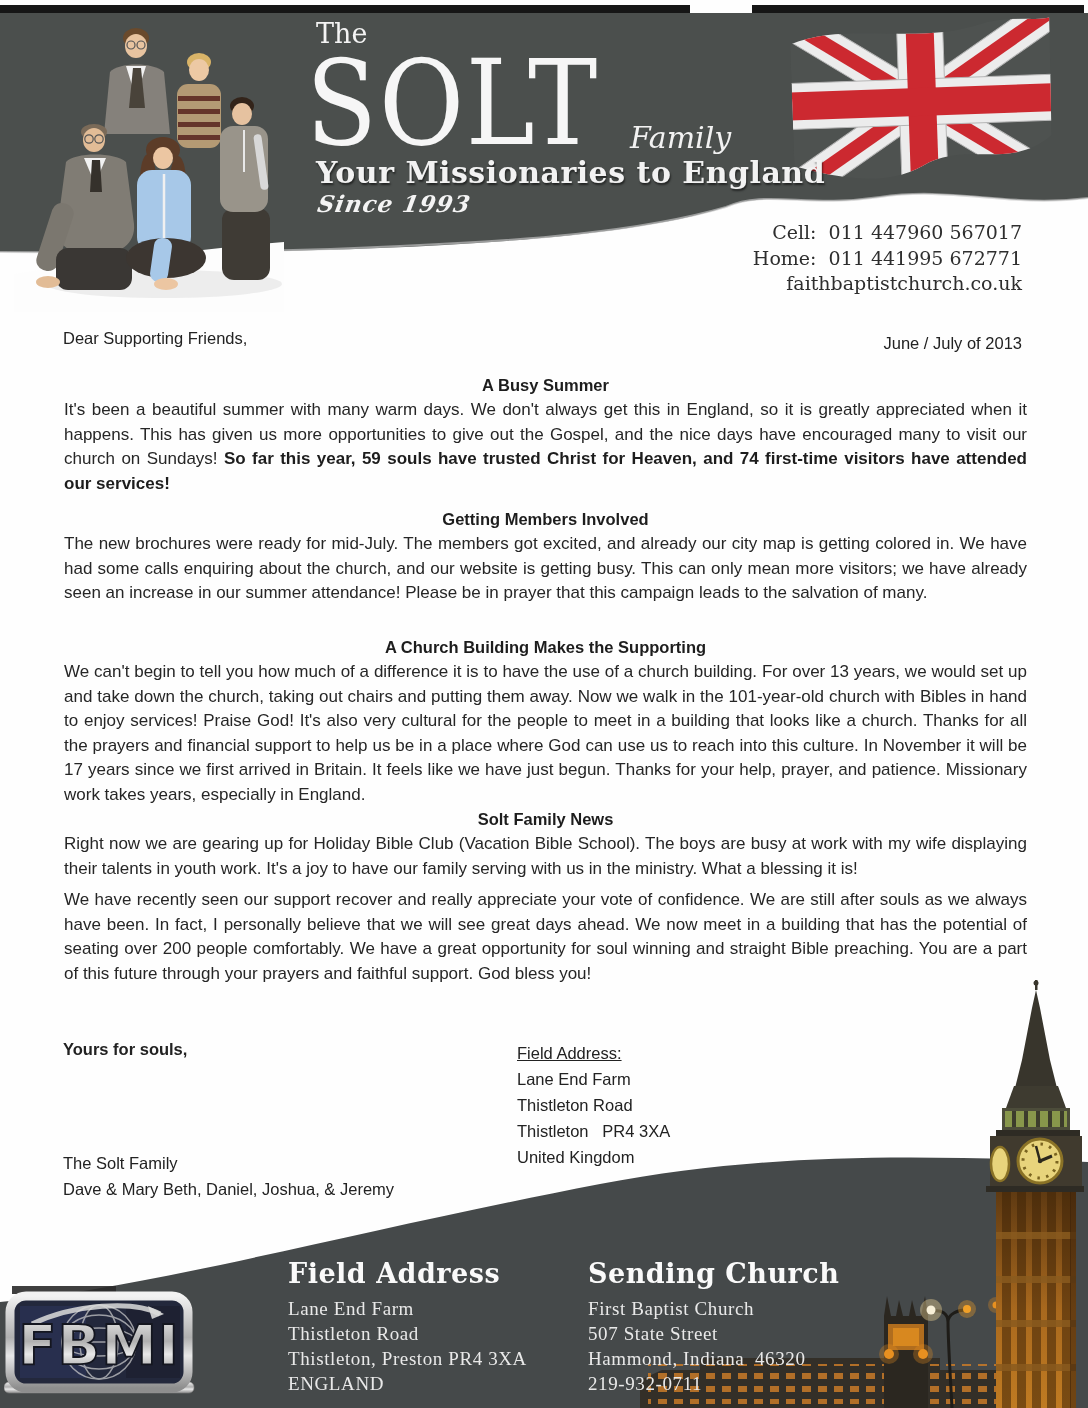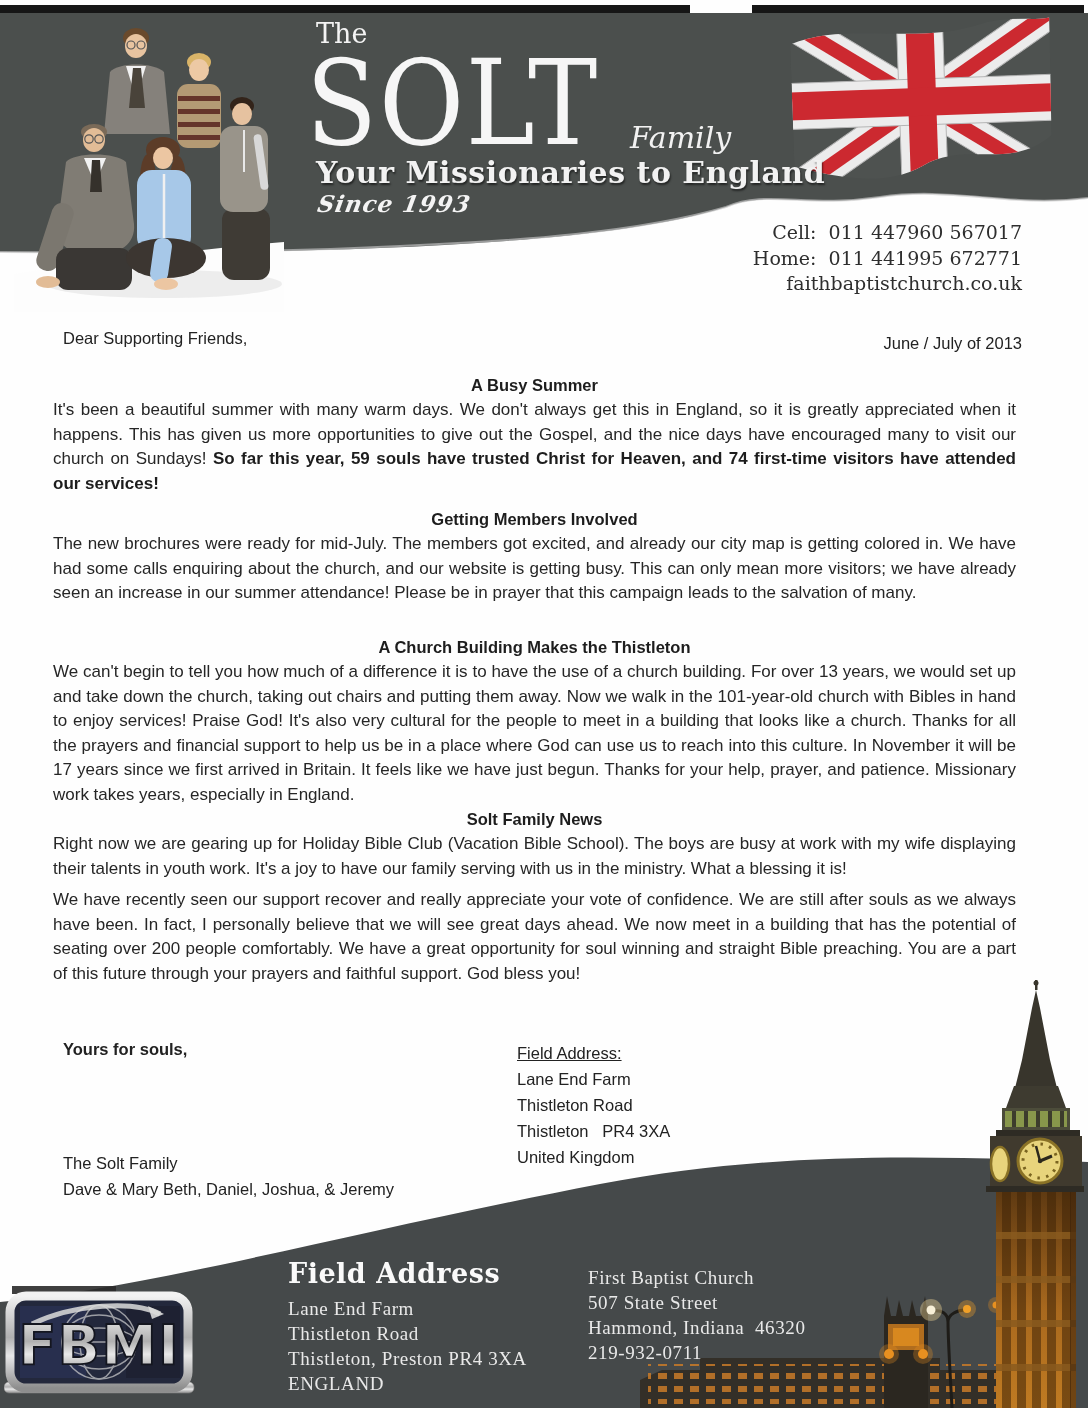--- a/index.html
+++ b/index.html
@@ -15,21 +15,21 @@
   .t-tagline{left:316px;top:155px;font-family:"DejaVu Serif",serif;font-weight:bold;font-size:30px;
              color:#f2f2f2;text-shadow:1px 2px 2px rgba(0,0,0,.55);letter-spacing:.5px;}
   .t-since{left:318px;top:190px;font-family:"DejaVu Serif",serif;font-style:italic;font-weight:bold;
            font-size:23px;color:#f4f4f4;transform:skewX(-10deg);letter-spacing:1px;}
   
   .contact{right:66px;top:220px;text-align:right;font-family:"DejaVu Serif",serif;
            font-size:19px;line-height:25.5px;color:#2e2e2e;}
   .salutation{left:63px;top:329px;font-size:16.5px;color:#222;}
   .date{right:66px;top:334px;font-size:16.5px;color:#222;}
   
-  .sec{left:53px;width:963px;}
+  .sec{left:64px;width:963px;}
   .sec h2{margin:0;text-align:center;font-size:16.5px;line-height:20px;font-weight:bold;color:#1d1d1d;}
   .para{margin:3px 0 0 0;font-size:17px;line-height:24.6px;text-align:justify;color:#262626;}
   .para .bold{font-weight:bold;color:#1d1d1d;}
   .para + .para{margin-top:7px;}
   .valediction{left:63px;top:1040px;font-size:16.5px;color:#222;font-weight:bold;}
   .mid-address{left:517px;top:1040px;font-size:16.5px;line-height:26px;color:#222;}
   .mid-address .head{text-decoration:underline;}
   .closing{left:63px;top:1150px;font-size:16.5px;line-height:26px;color:#222;}
   
   .fcol{color:#ececec;z-index:3;}
@@ -154,21 +154,21 @@
     <h2>A Busy Summer</h2>
     <p class="para"><span>It's been a beautiful summer with many warm days. We don't always get this in England, so it is greatly appreciated when it happens. This has given us more opportunities to give out the Gospel, and the nice days have encouraged many to visit our church on Sundays! </span><span class="bold">So far this year, 59 souls have trusted Christ for Heaven, and 74 first-time visitors have attended our services!</span></p>
   </div>
 
   <div class="abs z2 sec" style="top:509px">
     <h2>Getting Members Involved</h2>
     <p class="para"><span>The new brochures were ready for mid-July. The members got excited, and already our city map is getting colored in. We have had some calls enquiring about the church, and our website is getting busy. This can only mean more visitors; we have already seen an increase in our summer attendance! Please be in prayer that this campaign leads to the salvation of many.</span></p>
   </div>
 
   <div class="abs z2 sec" style="top:637px">
-    <h2>A Church Building Makes the Thistleton</h2>
+    <h2>A Church Building Makes the Supporting</h2>
     <p class="para"><span>We can't begin to tell you how much of a difference it is to have the use of a church building. For over 13 years, we would set up and take down the church, taking out chairs and putting them away. Now we walk in the 101-year-old church with Bibles in hand to enjoy services! Praise God! It's also very cultural for the people to meet in a building that looks like a church. Thanks for all the prayers and financial support to help us be in a place where God can use us to reach into this culture. In November it will be 17 years since we first arrived in Britain. It feels like we have just begun. Thanks for your help, prayer, and patience. Missionary work takes years, especially in England.</span></p>
   </div>
 
   <div class="abs z2 sec" style="top:809px">
     <h2>Solt Family News</h2>
     <p class="para"><span>Right now we are gearing up for Holiday Bible Club (Vacation Bible School). The boys are busy at work with my wife displaying their talents in youth work. It's a joy to have our family serving with us in the ministry. What a blessing it is!</span></p>
     <p class="para"><span>We have recently seen our support recover and really appreciate your vote of confidence. We are still after souls as we always have been. In fact, I personally believe that we will see great days ahead. We now meet in a building that has the potential of seating over 200 people comfortably. We have a great opportunity for soul winning and straight Bible preaching. You are a part of this future through your prayers and faithful support. God bless you!</span></p>
   </div>
 
   <div class="abs z2 valediction">Yours for souls,</div>
@@ -268,20 +268,21 @@
     <div class="fhead">Field Address</div>
     <div class="flines">
       <div>Lane End Farm</div>
       <div>Thistleton Road</div>
       <div>Thistleton, Preston PR4 3XA</div>
       <div>ENGLAND</div>
     </div>
   </div>
 
   <div class="abs fcol fcol-church">
+    <div class="fhead">Sending Church</div>
     <div class="flines">
       <div>First Baptist Church</div>
       <div>507 State Street</div>
       <div>Hammond, Indiana&nbsp;&nbsp;46320</div>
       <div>219-932-0711</div>
     </div>
   </div>
 
   <svg class="abs z3" style="left:4px;top:1284px" width="196" height="122" viewBox="0 0 196 122">
     <defs>

